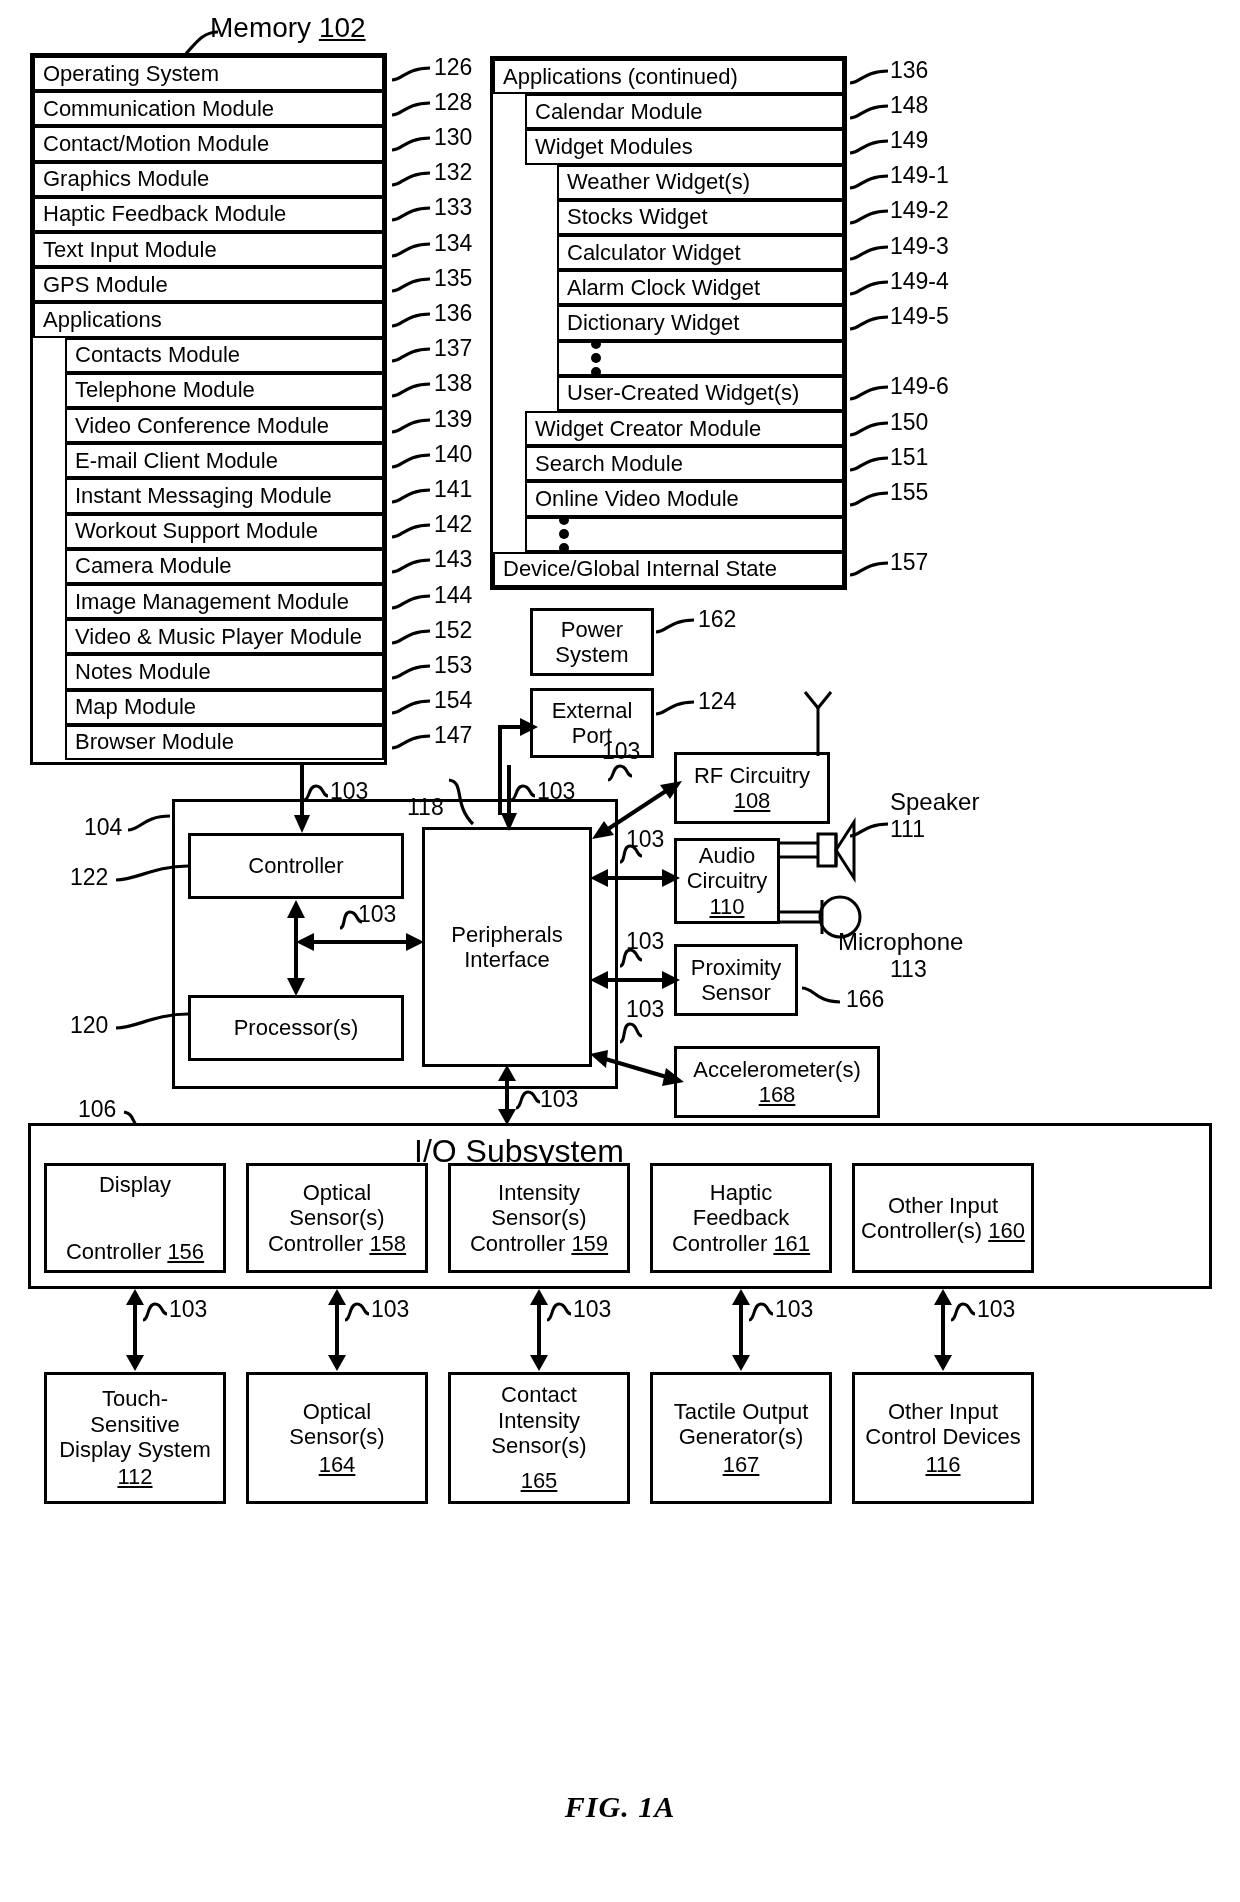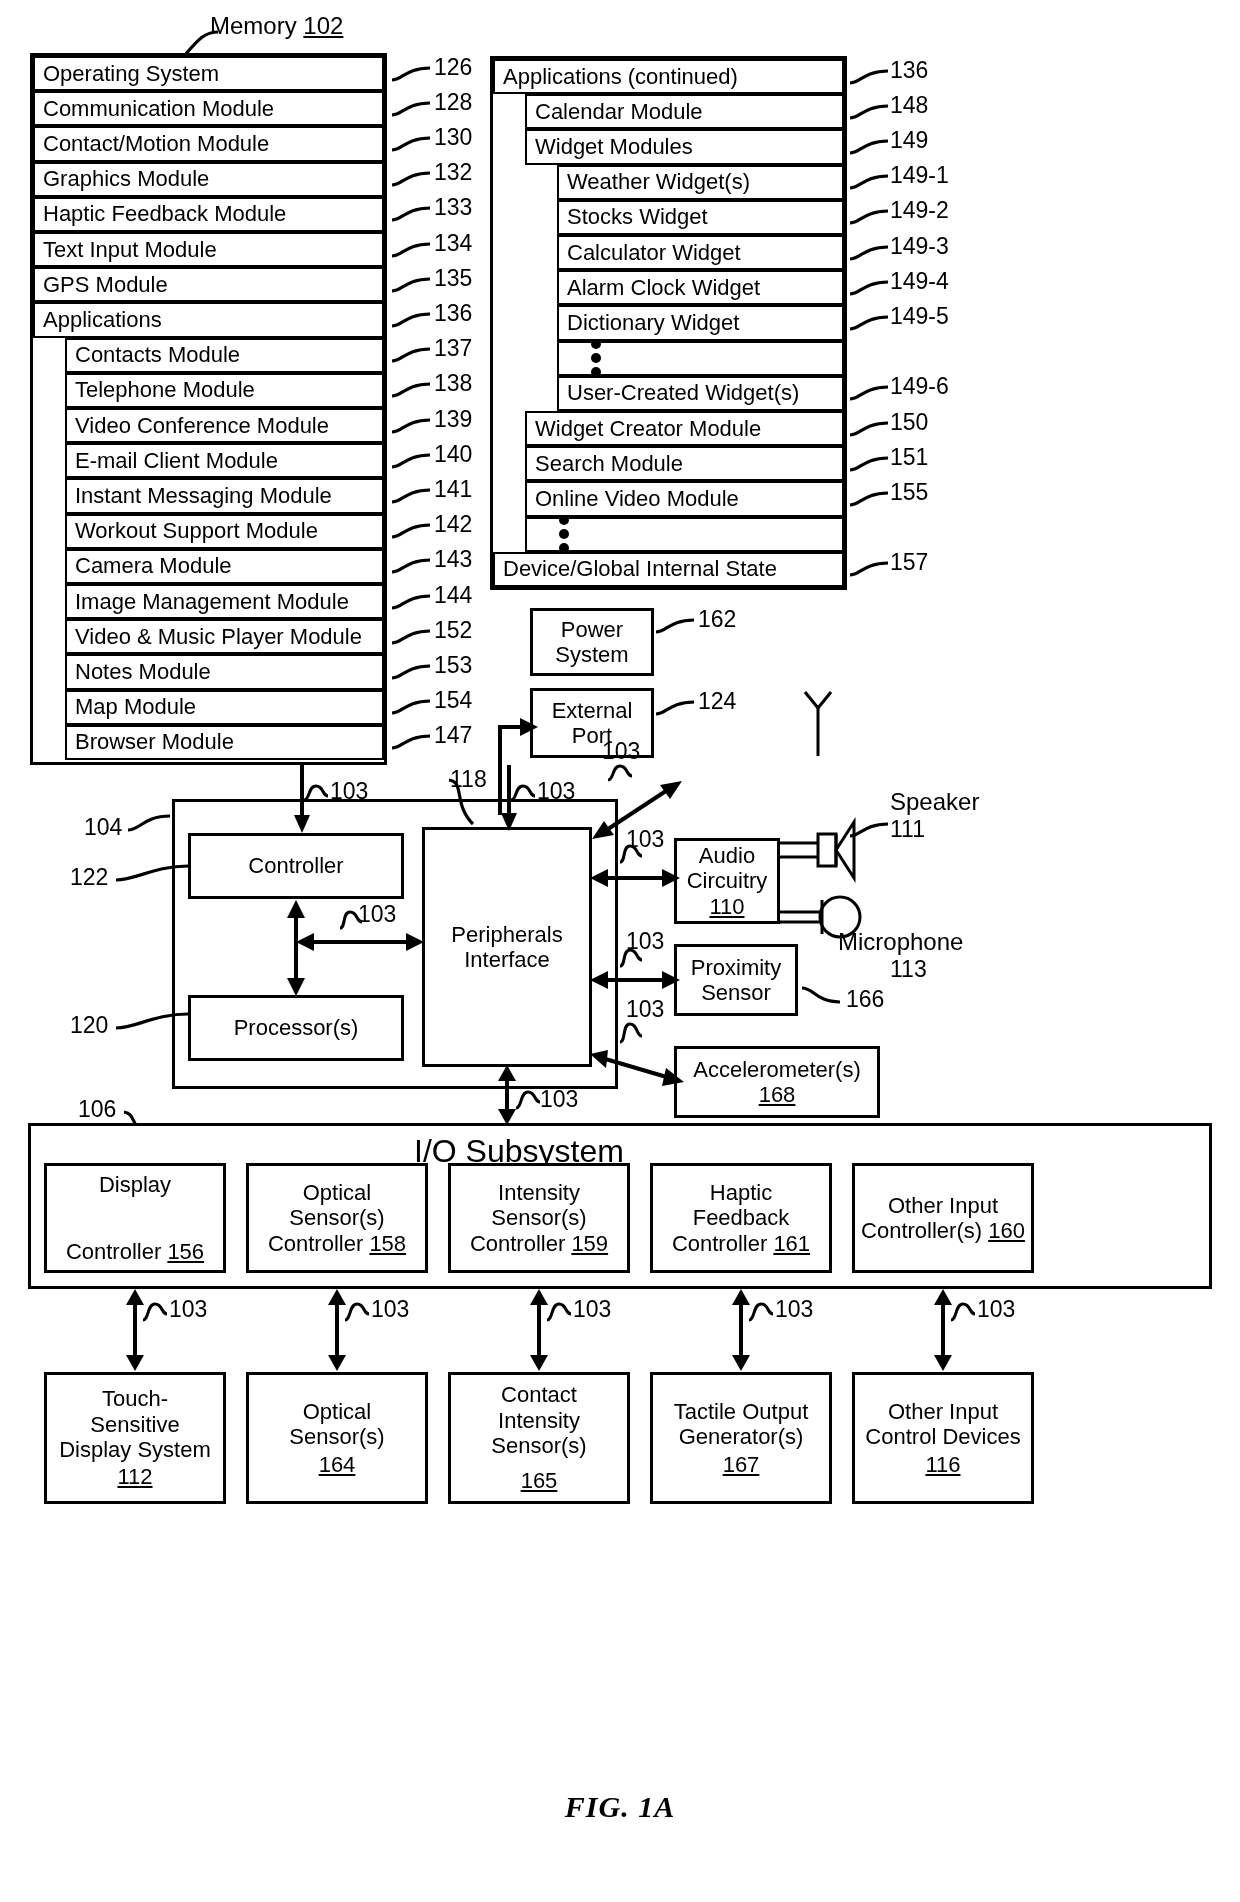--- a/index.html
+++ b/index.html
@@ -30,21 +30,21 @@
   .arrow{position:absolute;}
 
   #figcap{position:absolute;left:0;right:0;text-align:center;font-family:"Liberation Serif",serif;
           font-style:italic;font-weight:bold;font-size:30px;letter-spacing:1px;}
 </style>
 </head>
 <body>
 
 <div id="fig">
 
-  <div class="lbl u" style="left:210px;top:14px;font-size:24px;">
+  <div class="lbl u" style="left:210px;top:14px;font-size:28px;">
     <span>Memory</span> <u>102</u>
   </div>
   <div class="sq" style="left:178px;top:28px;width:44px;height:30px;">
     <svg width="44" height="30">
         <path d="M40,4 C26,4 20,12 6,28" stroke="#000" stroke-width="3.2" fill="none"></path>
       </svg>
   </div>
 
 
   <div class="bx" style="left:30px;top:53px;width:357px;height:712px;"></div>
@@ -382,20 +382,24 @@
     <span>External</span>
     <span>Port</span>
   </div>
   <div class="sq" style="left:654px;top:696px;width:44px;height:24px;">
     <svg width="44" height="24">
         <path d="M2,18 C12,18 16,6 40,6" stroke="#000" stroke-width="3.2" fill="none"></path>
       </svg>
   </div>
   <div class="ref" style="left:698px;top:690px;">124</div>
 
+  <div class="hw" style="left:674px;top:752px;width:156px;height:72px;">
+    <span>RF Circuitry</span>
+    <span><u>108</u></span>
+  </div>
 
   <div class="arrow" style="left:795px;top:690px;">
     <svg width="46" height="66">
       <line x1="23" y1="66" x2="23" y2="18" stroke="#000" stroke-width="3"></line>
       <line x1="23" y1="18" x2="10" y2="2" stroke="#000" stroke-width="3"></line>
       <line x1="23" y1="18" x2="36" y2="2" stroke="#000" stroke-width="3"></line>
     </svg>
   </div>
 
   <div class="hw" style="left:674px;top:838px;width:106px;height:86px;">
@@ -475,21 +479,21 @@
       </svg>
   </div>
 
   <div class="ref" style="left:70px;top:1014px;">120</div>
   <div class="sq" style="left:114px;top:1008px;width:76px;height:26px;">
     <svg width="76" height="26">
         <path d="M2,20 C22,20 40,6 74,6" stroke="#000" stroke-width="3.2" fill="none"></path>
       </svg>
   </div>
 
-  <div class="ref" style="left:407px;top:768px;margin-left:43px;">118</div>
+  <div class="ref" style="left:407px;top:796px;">118</div>
   <div class="sq" style="left:447px;top:776px;width:40px;height:54px;">
     <svg width="40" height="54">
         <path d="M2,4 C18,6 6,28 26,48" stroke="#000" stroke-width="3.2" fill="none"></path>
       </svg>
   </div>
 
   <div class="arrow" style="left:290px;top:765px;">
     <svg width="24" height="70">
       <line x1="12" y1="0" x2="12" y2="56" stroke="#000" stroke-width="4"></line>
       <polygon points="12,68 4,50 20,50" fill="#000"></polygon>

